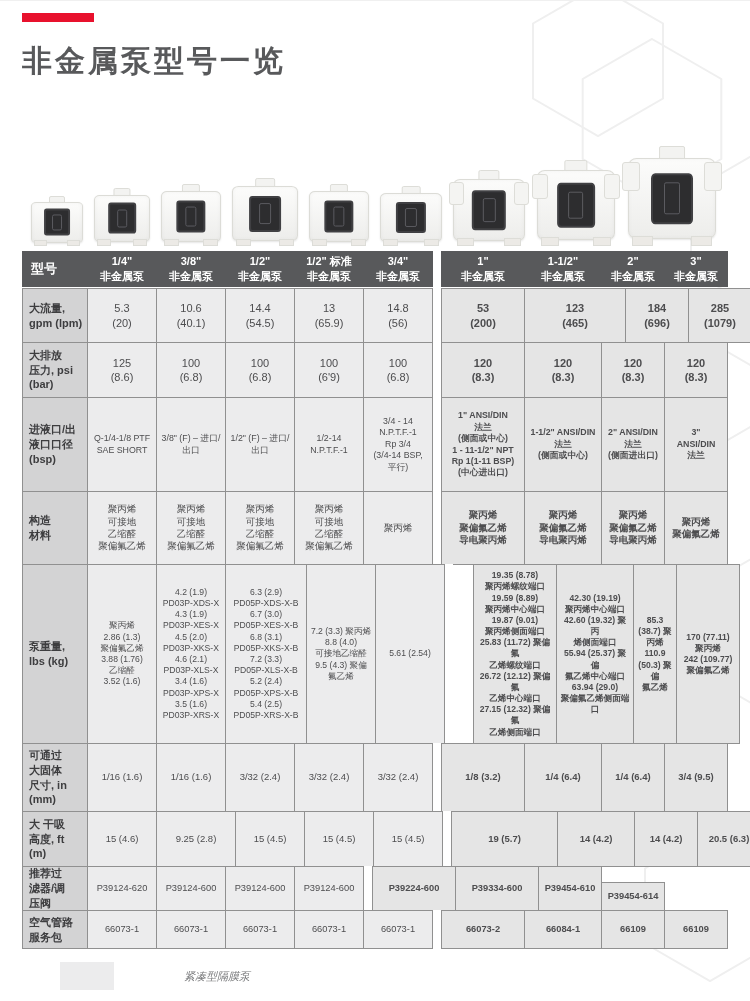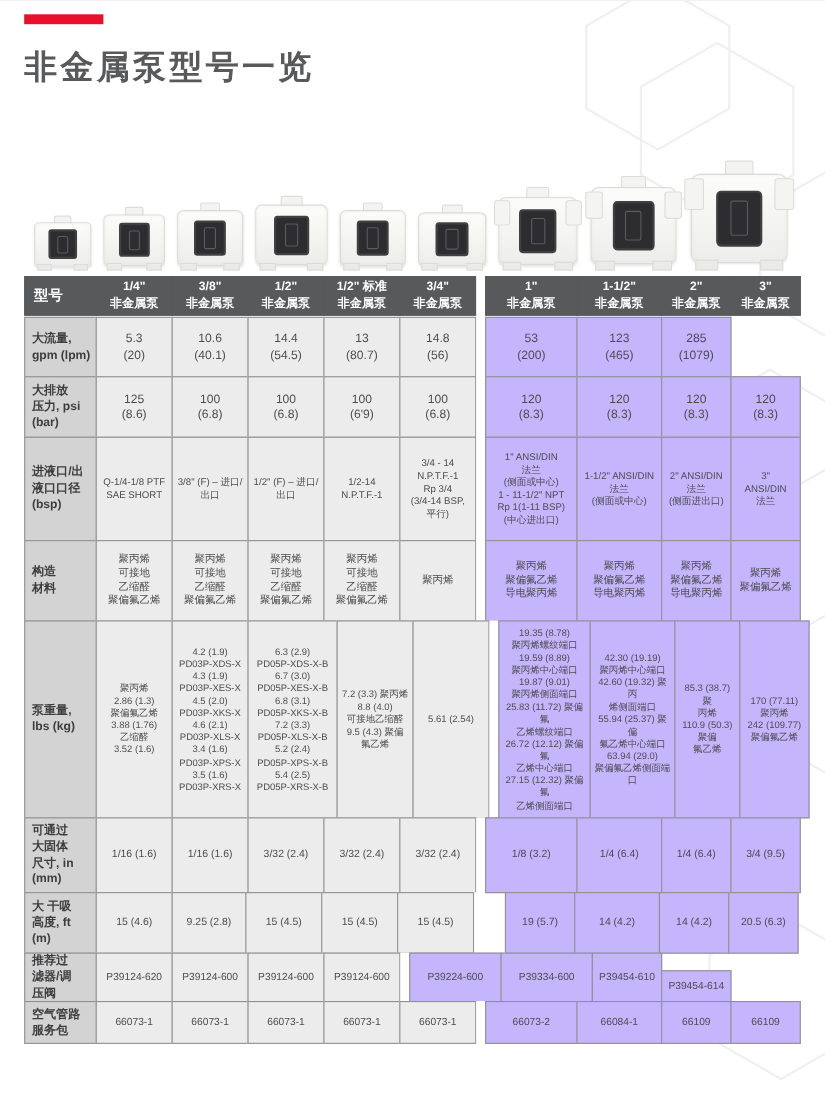--- a/index.html
+++ b/index.html
@@ -36,21 +36,21 @@
   .cell{box-sizing:border-box;display:flex;align-items:center;justify-content:center;
         text-align:center;white-space:pre-line;padding:2px 3px;line-height:1.3;
         color:#4d4d4f;border:1px solid var(--border,#909090);flex:0 0 auto;}
   .cell + .cell{margin-left:-1px;}
   .hcell{background:var(--header-bg,#58595b);color:#fff;border-color:var(--header-bg,#58595b);
          font-weight:bold;font-size:11px;line-height:1.35;}
   .hcell.corner{justify-content:flex-start;text-align:left;padding-left:8px;font-size:13px;}
   .lcell{background:var(--label-bg,#d3d3d4);color:#3d3d3f;font-weight:600;font-size:11px;
          justify-content:flex-start;text-align:left;padding-left:6px;line-height:1.35;}
   .ccell{background:var(--compact-bg,#ececed);}
-  .scell{background:#c4b5fd;}
+  .scell{background:#e5e5e5;font-weight:bold;}
   .spacer{flex:0 0 8px;width:8px;border:none;background:#fff;}
   
   .legend{position:absolute;left:60px;top:961px;display:flex;align-items:center;z-index:2;}
   .legend-swatch{width:54px;height:28px;background:var(--compact-bg,#ececed);display:inline-block;}
   .legend-label{margin-left:70px;font-style:italic;font-size:11px;color:#77787a;}
 </style>
 </head>
 <body>
 
 <div class="page">
@@ -177,28 +177,30 @@
       <div class="t-row" style="height: 55px; font-size: 11px;">
         <div class="cell lcell" style="width: 66px;">大流量,
 gpm (lpm)</div>
         <div class="cell ccell" style="width: 70px;">5.3
 (20)</div>
         <div class="cell ccell" style="width: 70px;">10.6
 (40.1)</div>
         <div class="cell ccell" style="width: 70px;">14.4
 (54.5)</div>
         <div class="cell ccell" style="width: 70px;">13
-(80.7)</div>
+(65.9)</div>
         <div class="cell ccell" style="width: 70px;">14.8
 (56)</div>
         <div class="spacer"></div>
         <div class="cell scell" style="width: 84px;">53
 (200)</div>
-        <div class="cell scell" style="width: 78px;">123
+        <div class="cell scell" style="width: 102px;">123
 (465)</div>
+        <div class="cell scell" style="width: 64px;">184
+(696)</div>
         <div class="cell scell" style="width: 64px;">285
 (1079)</div>
       </div>
       <div class="t-row" style="height: 56px; font-size: 11px;">
         <div class="cell lcell" style="width: 66px;">大排放
 压力, psi
 (bar)</div>
         <div class="cell ccell" style="width: 70px;">125
 (8.6)</div>
         <div class="cell ccell" style="width: 70px;">100
@@ -317,41 +319,41 @@
 PD05P-XPS-X-B
 5.4 (2.5)
 PD05P-XRS-X-B</div>
         <div class="cell ccell" style="width: 70px;">7.2 (3.3) 聚丙烯
 8.8 (4.0)
 可接地乙缩醛
 9.5 (4.3) 聚偏
 氟乙烯</div>
         <div class="cell ccell" style="width: 70px;">5.61 (2.54)</div>
         <div class="spacer"></div>
-        <div class="cell scell" style="width: 84px;">19.35 (8.78)
+        <div class="cell scell" style="width: 84px; margin-left: 20px;">19.35 (8.78)
 聚丙烯螺纹端口
 19.59 (8.89)
 聚丙烯中心端口
 19.87 (9.01)
 聚丙烯侧面端口
 25.83 (11.72) 聚偏氟
 乙烯螺纹端口
 26.72 (12.12) 聚偏氟
 乙烯中心端口
 27.15 (12.32) 聚偏氟
 乙烯侧面端口</div>
         <div class="cell scell" style="width: 78px;">42.30 (19.19)
 聚丙烯中心端口
 42.60 (19.32) 聚丙
 烯侧面端口
 55.94 (25.37) 聚偏
 氟乙烯中心端口
 63.94 (29.0)
 聚偏氟乙烯侧面端口</div>
-        <div class="cell scell" style="width: 60px;">85.3 (38.7) 聚
+        <div class="cell scell" style="width: 44px;">85.3 (38.7) 聚
 丙烯
 110.9 (50.3) 聚偏
 氟乙烯</div>
         <div class="cell scell" style="width: 64px;">170 (77.11)
 聚丙烯
 242 (109.77)
 聚偏氟乙烯</div>
       </div>
       <div class="t-row" style="height: 69px; font-size: 9.5px;">
         <div class="cell lcell" style="width: 66px;">可通过
@@ -367,26 +369,26 @@
         <div class="cell scell" style="width: 84px;">1/8 (3.2)</div>
         <div class="cell scell" style="width: 78px;">1/4 (6.4)</div>
         <div class="cell scell" style="width: 64px;">1/4 (6.4)</div>
         <div class="cell scell" style="width: 64px;">3/4 (9.5)</div>
       </div>
       <div class="t-row" style="height: 56px; font-size: 9.5px;">
         <div class="cell lcell" style="width: 66px;">大 干吸
 高度, ft
 (m)</div>
         <div class="cell ccell" style="width: 70px;">15 (4.6)</div>
-        <div class="cell ccell" style="width: 68px;">9.25 (2.8)</div>
+        <div class="cell ccell" style="width: 80px;">9.25 (2.8)</div>
         <div class="cell ccell" style="width: 70px;">15 (4.5)</div>
         <div class="cell ccell" style="width: 70px;">15 (4.5)</div>
         <div class="cell ccell" style="width: 70px;">15 (4.5)</div>
         <div class="spacer"></div>
-        <div class="cell scell" style="width: 64px; margin-left: 20px;">19 (5.7)</div>
+        <div class="cell scell" style="width: 107px;">19 (5.7)</div>
         <div class="cell scell" style="width: 78px;">14 (4.2)</div>
         <div class="cell scell" style="width: 64px;">14 (4.2)</div>
         <div class="cell scell" style="width: 64px;">20.5 (6.3)</div>
       </div>
       <div class="t-row" style="height: 45px; font-size: 9.3px;">
         <div class="cell lcell" style="width: 66px;">推荐过
 滤器/调
 压阀</div>
         <div class="cell ccell" style="width: 70px;">P39124-620</div>
         <div class="cell ccell" style="width: 70px;">P39124-600</div>
@@ -407,14 +409,18 @@
         <div class="cell ccell" style="width: 70px;">66073-1</div>
         <div class="cell ccell" style="width: 70px;">66073-1</div>
         <div class="spacer"></div>
         <div class="cell scell" style="width: 84px;">66073-2</div>
         <div class="cell scell" style="width: 78px;">66084-1</div>
         <div class="cell scell" style="width: 64px;">66109</div>
         <div class="cell scell" style="width: 64px;">66109</div>
       </div>
     </div>
 
+  <div class="legend">
+    <span class="legend-swatch"></span>
+    <span class="legend-label">紧凑型隔膜泵</span>
+  </div>
 
 </div>
 
 </body></html>

